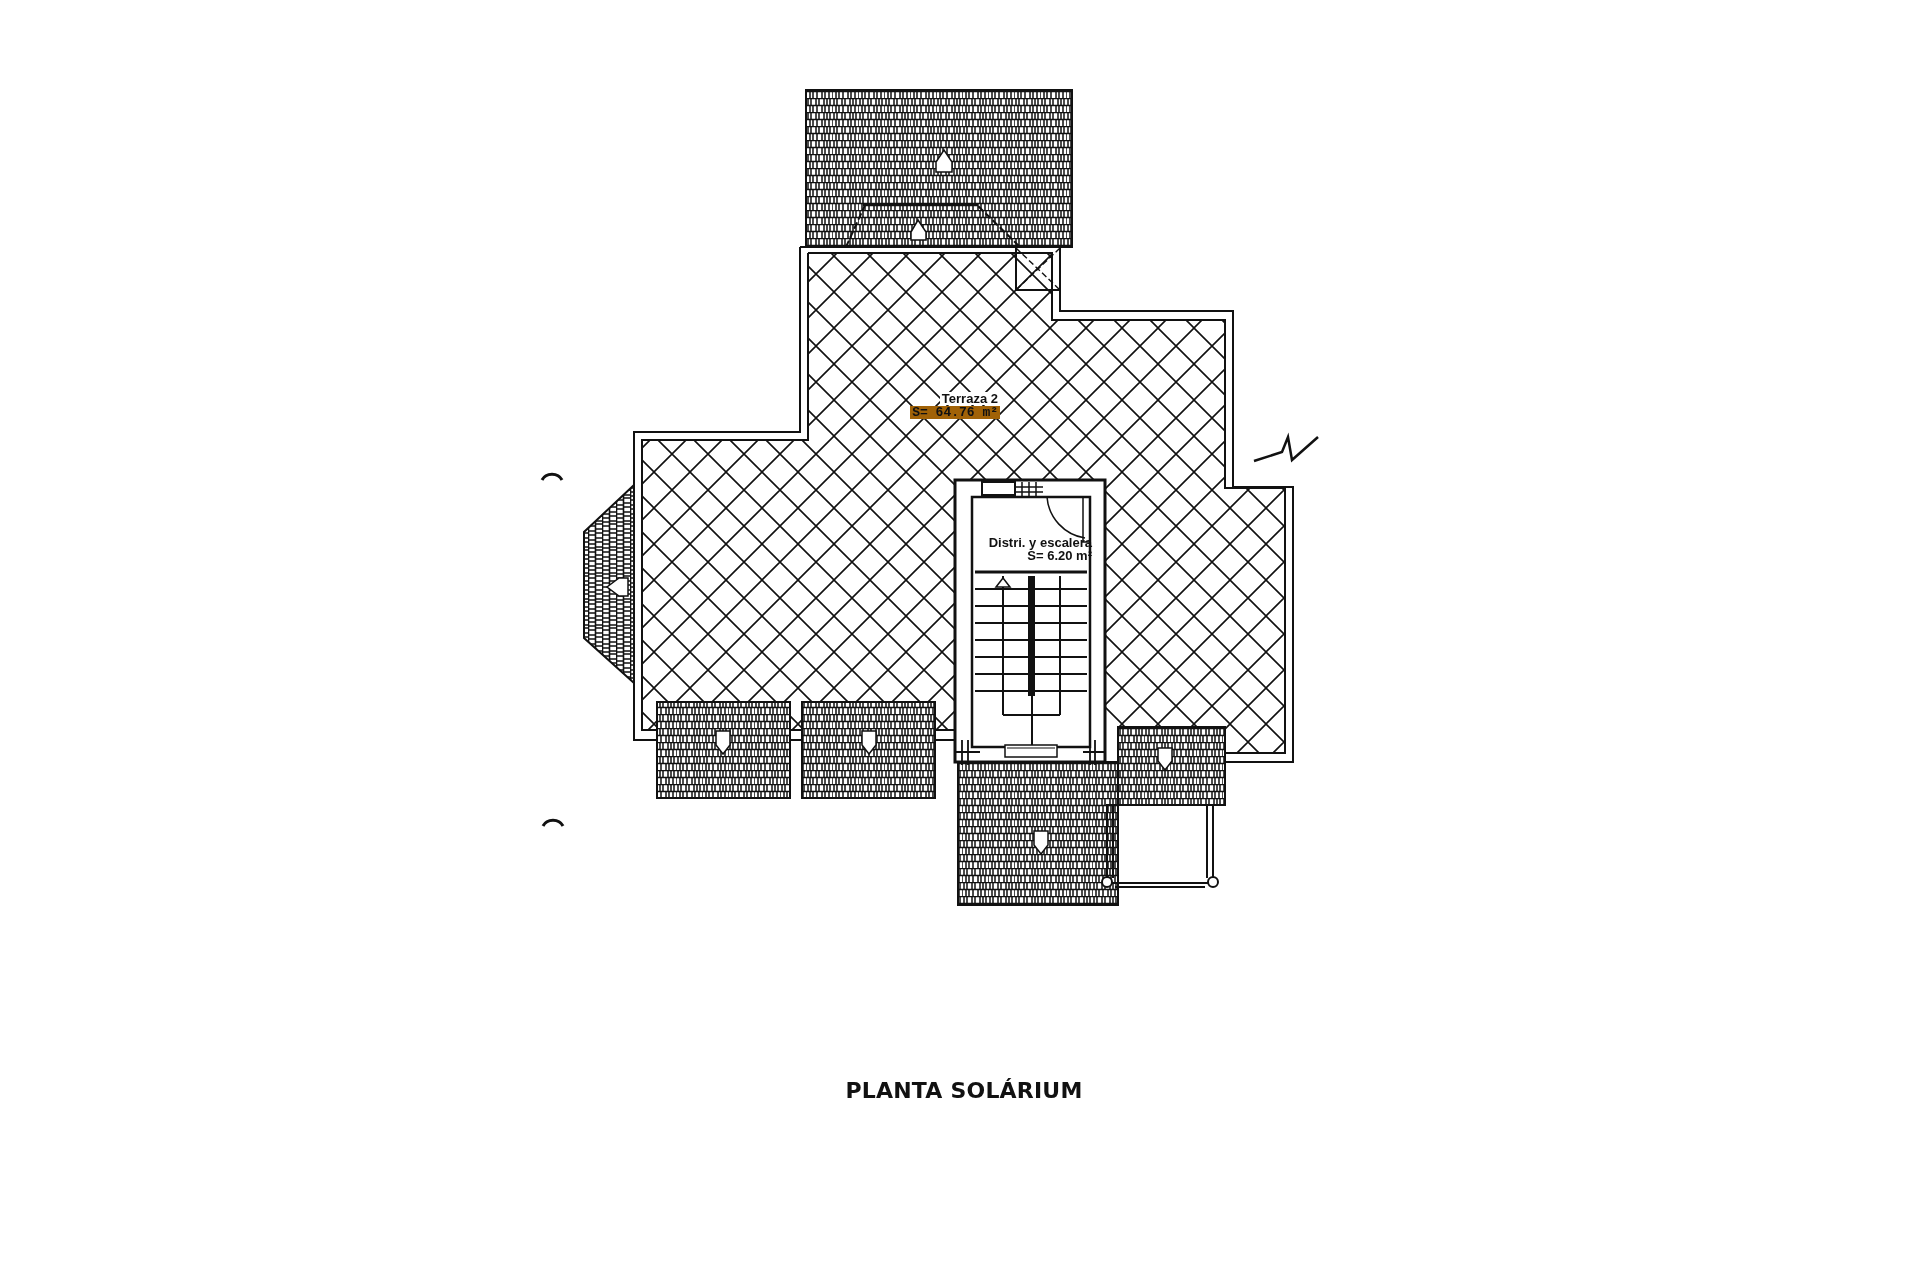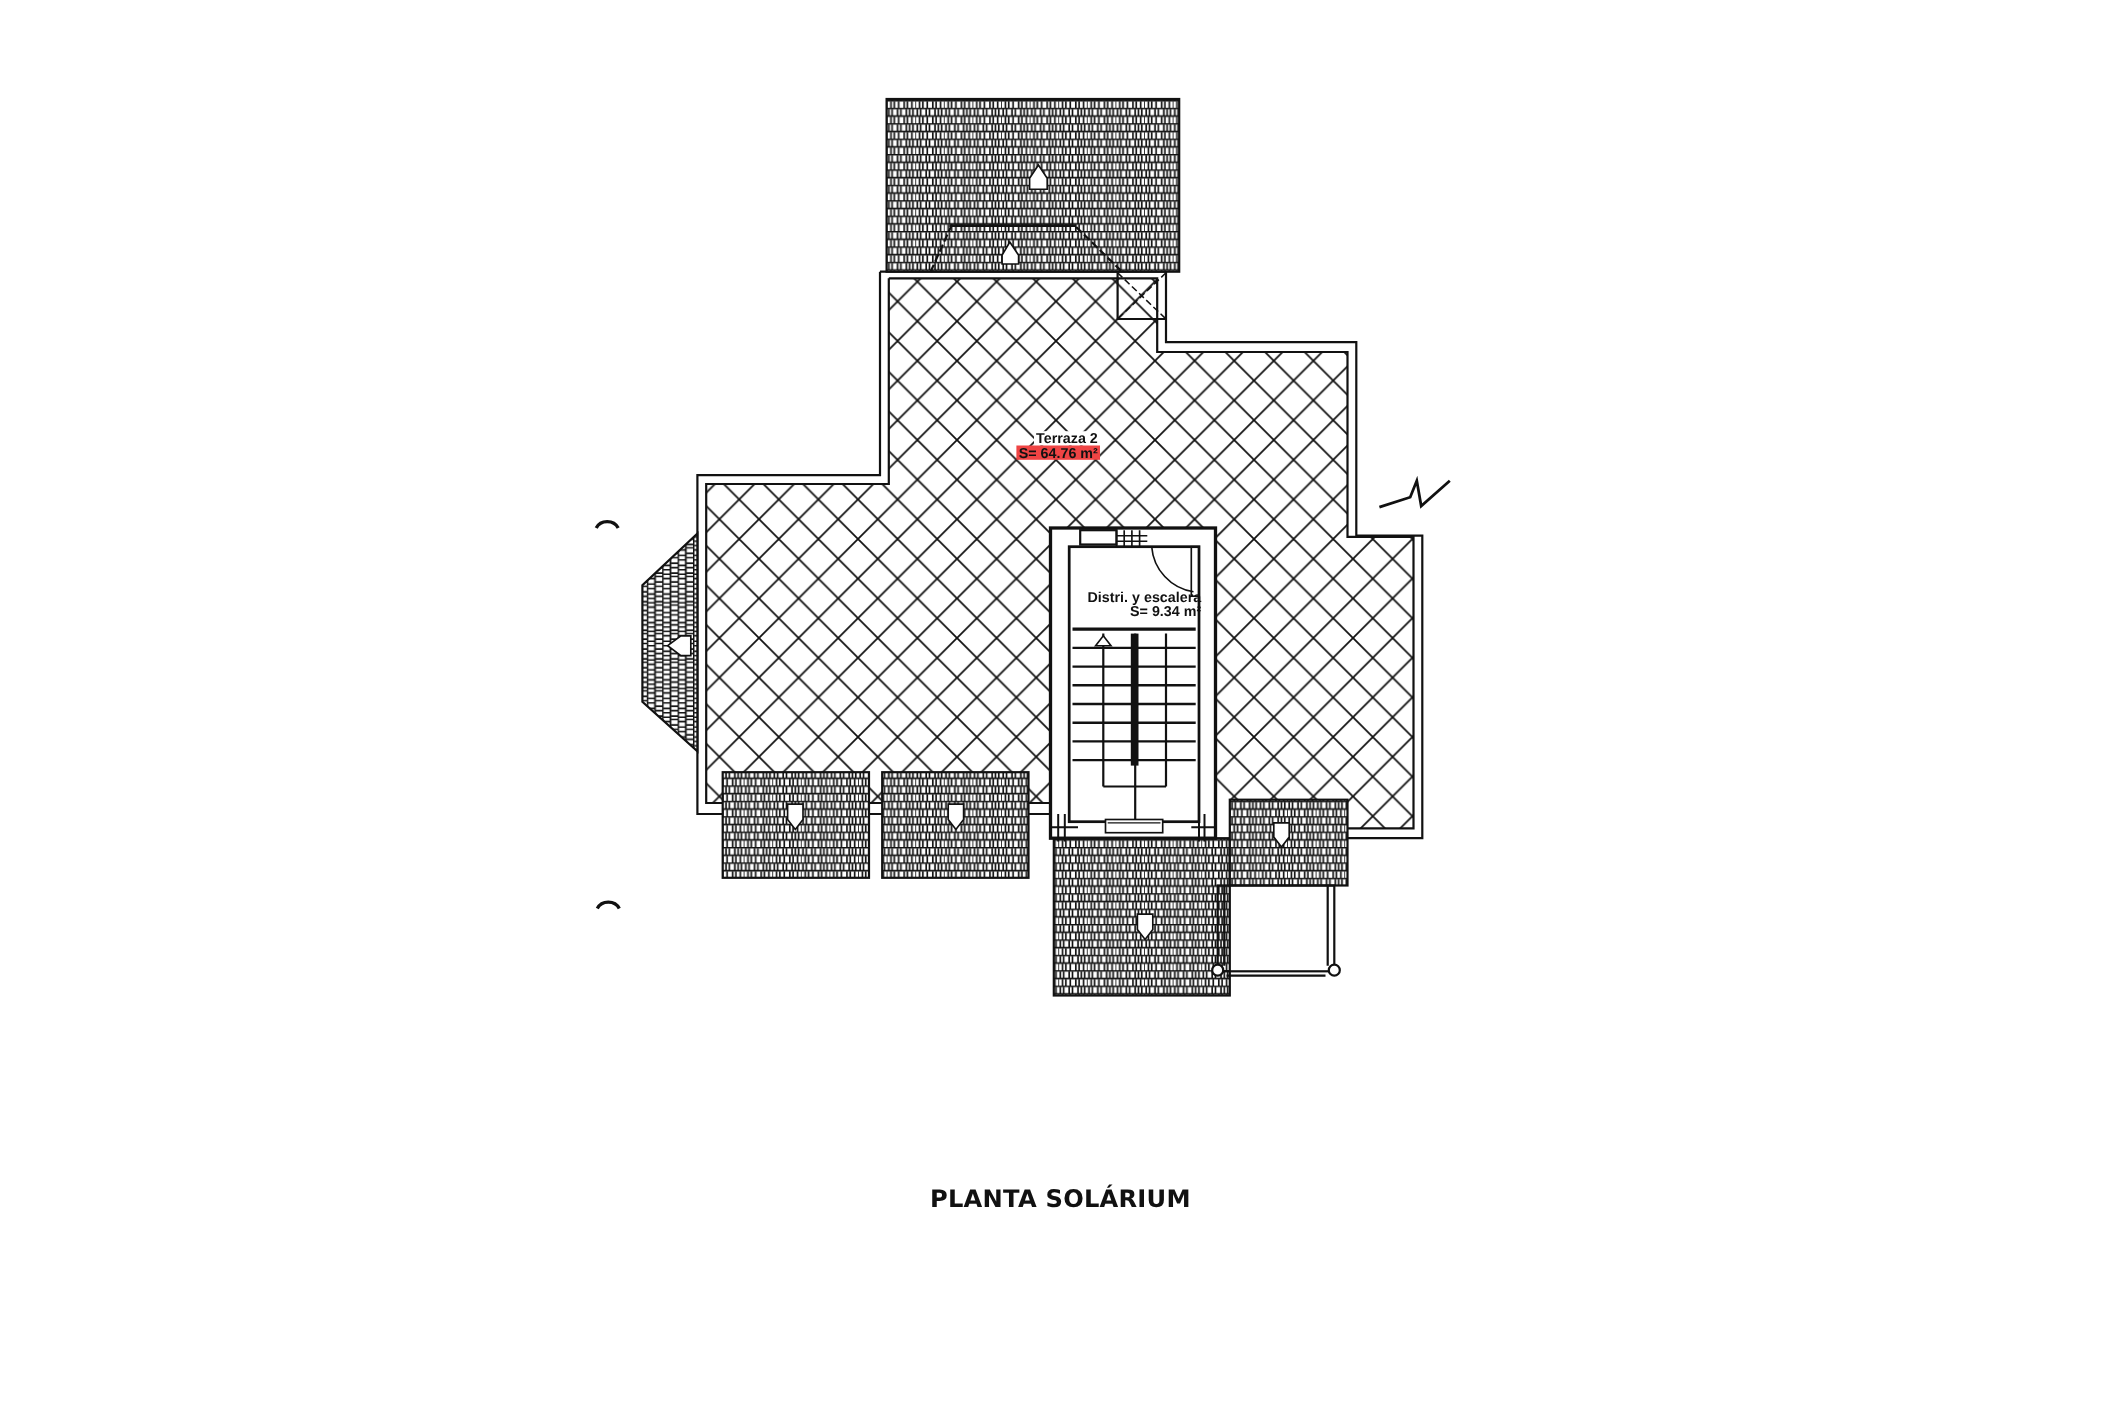--- a/index.html
+++ b/index.html
@@ -113,21 +113,21 @@
   </g>
 
   <g fill="none" stroke="#111" stroke-width="3">
     <path d="M542,480 A11,10 0 0 1 562,480"></path>
     <path d="M543,826 A11,10 0 0 1 563,826"></path>
   </g>
 </svg>
 
 <div class="room-label" style="left:880px; top:392px; width:120px;">
   <div style="background:#fff;display:inline-block;padding:0 2px;">Terraza 2</div><br>
-  <div style="background:#ef4444;display:inline-block;padding:0 2px;">S= 64.76 m²</div>
+  <div style="background:#a16207;display:inline-block;padding:0 2px;font-family:Liberation Mono, monospace;">S= 64.76 m²</div>
 </div>
 
 <div class="room-label" style="left:974px; top:536px; width:118px;">
   <div>Distri. y escalera</div>
-  <div>S= 9.34 m²</div>
+  <div>S= 6.20 m²</div>
 </div>
 
 <div class="title">PLANTA SOLÁRIUM</div>
 
 </body></html>

